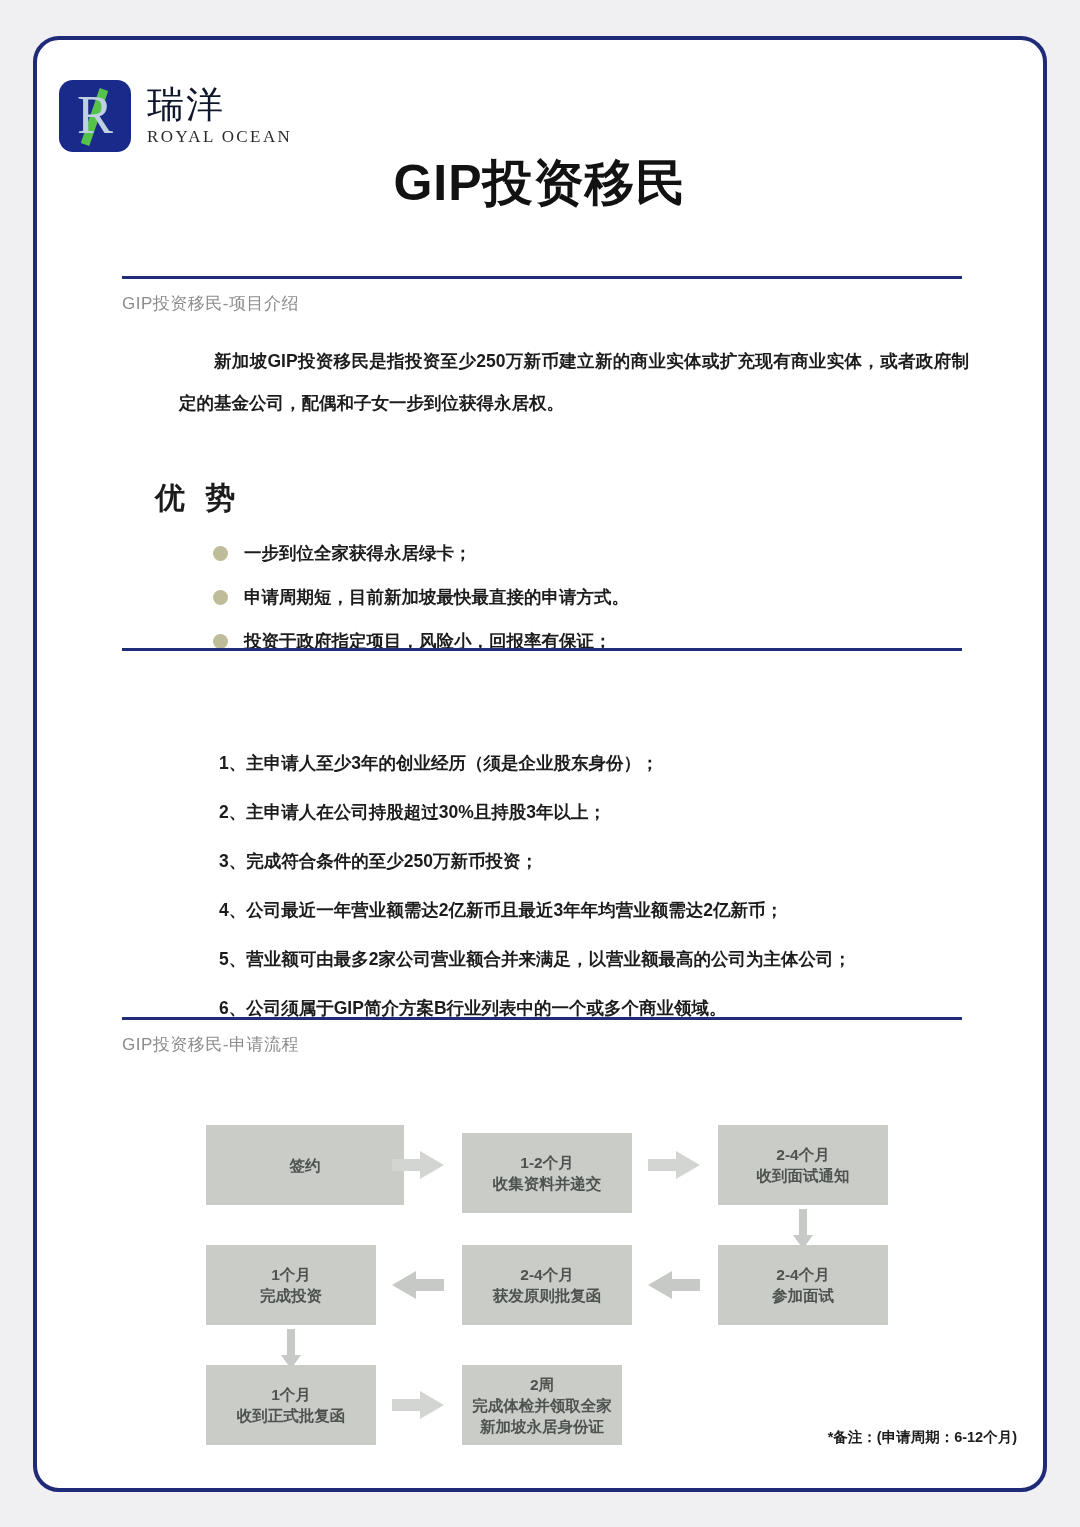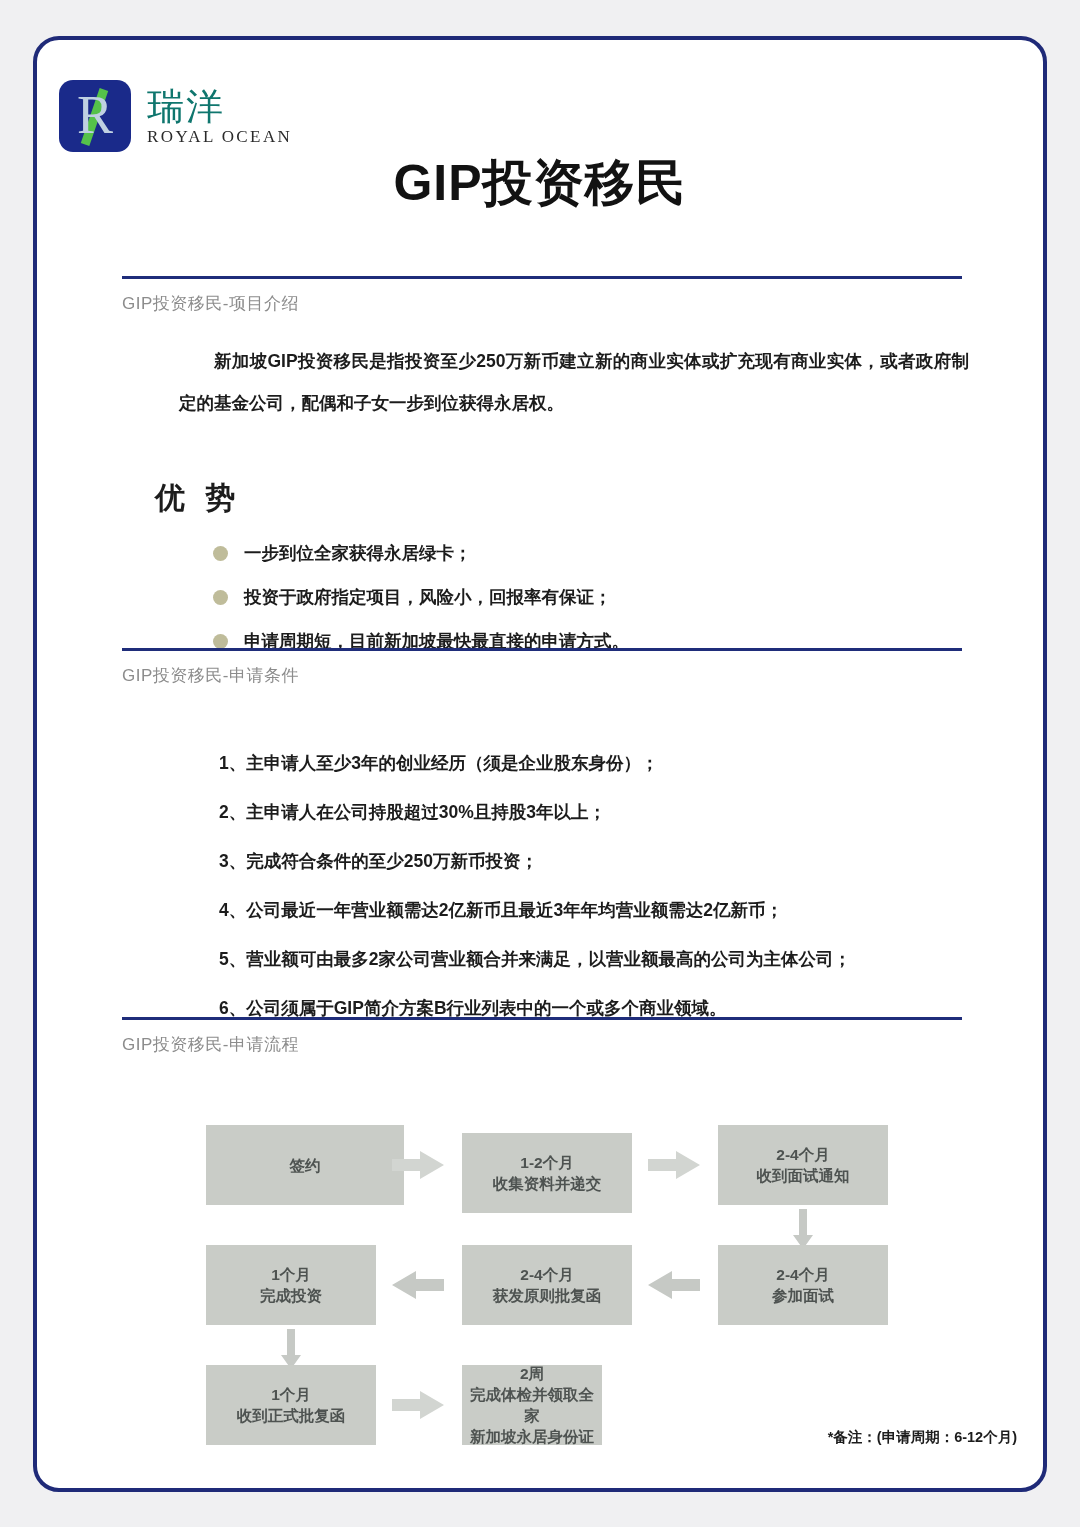--- a/index.html
+++ b/index.html
@@ -63,24 +63,24 @@
     transform: rotate(19deg);
     transform-origin: center;
   }
   .logo-text {
     margin-left: 16px;
     display: flex;
     flex-direction: column;
     justify-content: center;
   }
   .logo-cn {
-    font-family: Liberation Serif, serif;
+    font-family: Liberation Mono, monospace;
     font-size: 37px;
     line-height: 40px;
-    color: #0f766e;
+    color: #0f172a;
     letter-spacing: 2px;
   }
   .logo-en {
     font-family: "Liberation Serif", "DejaVu Serif", serif;
     font-size: 17px;
     line-height: 16px;
     letter-spacing: 2.4px;
     color: #2a2a2a;
     text-align: center;
     margin-top: 2px;
@@ -250,30 +250,29 @@
   <div class="intro">新加坡GIP投资移民是指投资至少250万新币建立新的商业实体或扩充现有商业实体，或者政府制定的基金公司，配偶和子女一步到位获得永居权。</div>
 
   <div class="adv-title">优 势</div>
   <div class="adv-list">
     <div class="adv-item">
       <div class="adv-bullet"></div>
       <div class="adv-text">一步到位全家获得永居绿卡；</div>
     </div>
     <div class="adv-item">
       <div class="adv-bullet"></div>
-      <div class="adv-text">投资于政府指定项目，风险小，回报率有保证；</div>
+      <div class="adv-text">申请周期短，目前新加坡最快最直接的申请方式。</div>
     </div>
     <div class="adv-item">
       <div class="adv-bullet"></div>
-      <div class="adv-text">申请周期短，目前新加坡最快最直接的申请方式。</div>
+      <div class="adv-text">投资于政府指定项目，风险小，回报率有保证；</div>
     </div>
   </div>
 
   <div class="rule" style="top:608px;"></div>
-  <div class="section-head" style="top:624px;">GIP投资移民-申请条件</div>
   <div class="cond-list">
     <div class="cond-item">1、主申请人至少3年的创业经历（须是企业股东身份）；</div>
     <div class="cond-item">2、主申请人在公司持股超过30%且持股3年以上；</div>
     <div class="cond-item">3、完成符合条件的至少250万新币投资；</div>
     <div class="cond-item">4、公司最近一年营业额需达2亿新币且最近3年年均营业额需达2亿新币；</div>
     <div class="cond-item">5、营业额可由最多2家公司营业额合并来满足，以营业额最高的公司为主体公司；</div>
     <div class="cond-item">6、公司须属于GIP简介方案B行业列表中的一个或多个商业领域。</div>
   </div>
 
   <div class="rule" style="top:977px;"></div>
@@ -340,21 +339,21 @@
 
     <div class="fbox" style="left:169px; top:248px; width:170px; height:80px;">
       <span>1个月
 收到正式批复函</span>
     </div>
     <div class="arrow-h" style="left:355px; top:273px;">
       <svg viewBox="0 0 52 30">
           <polygon points="0,9 28,9 28,1 52,15 28,29 28,21 0,21" fill="#d2d5d1"></polygon>
         </svg>
     </div>
-    <div class="fbox" style="left:425px; top:248px; width:140px; height:80px;">
+    <div class="fbox" style="left:425px; top:248px; width:160px; height:80px;">
       <span>2周
 完成体检并领取全家
 新加坡永居身份证</span>
     </div>
 
   </div>
 
   <div class="footnote">*备注：(申请周期：6-12个月)</div>
 
 </div>

